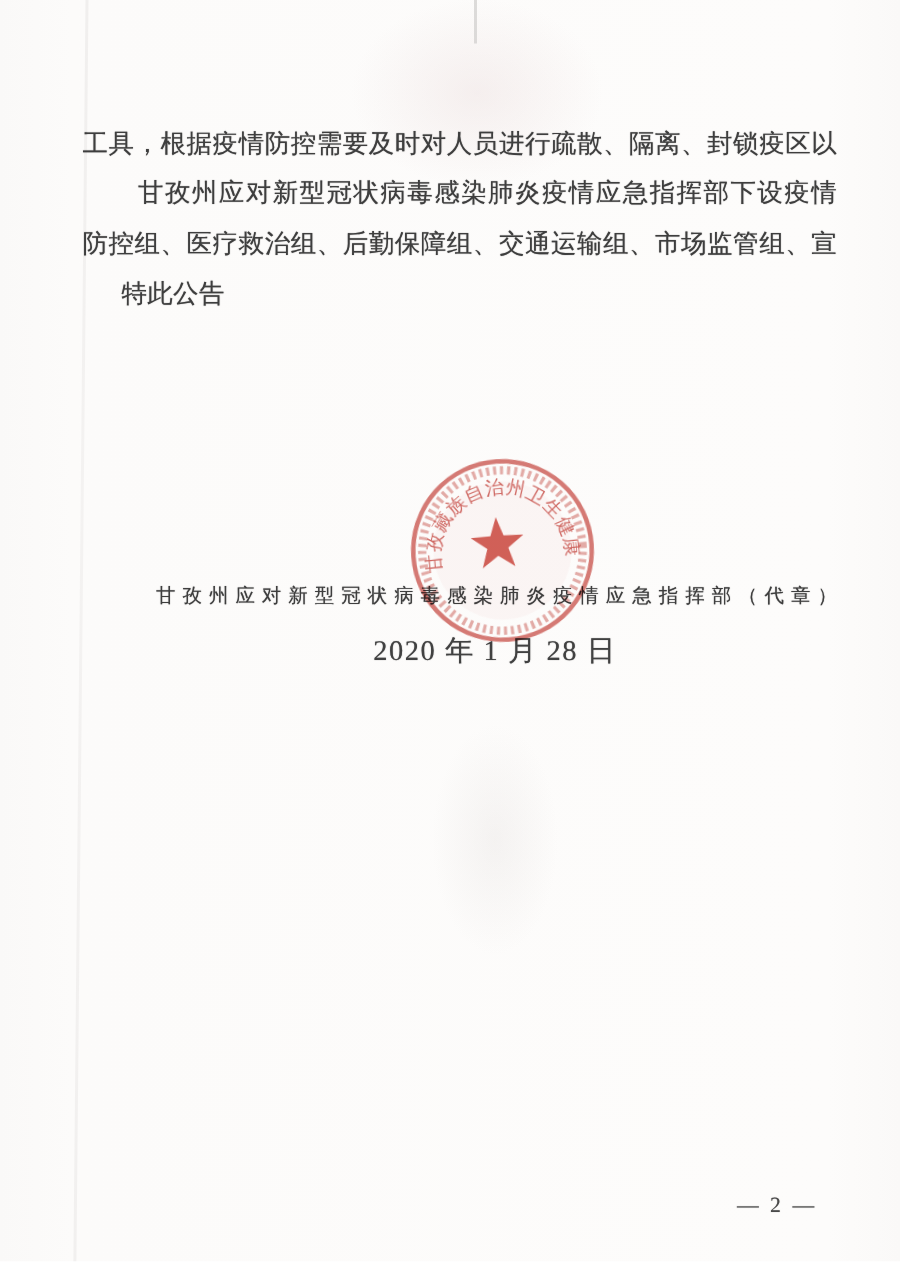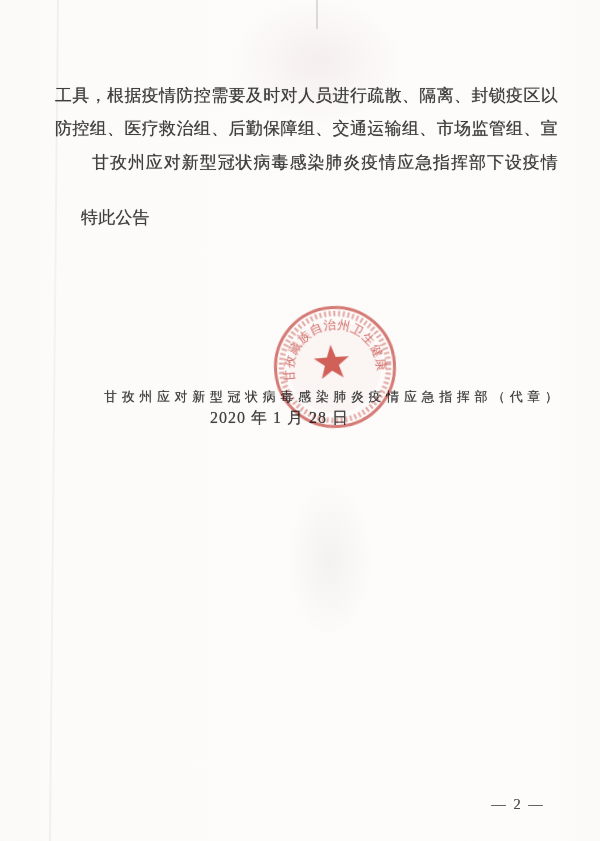--- a/index.html
+++ b/index.html
@@ -31,35 +31,35 @@
   
   .body-text{
     position:absolute;left:55px;top:79px;width:503px;
     font-size:17px;color:#3e3e3e;
     text-shadow:0 0 0.7px rgba(70,70,70,0.75);
     letter-spacing:0.2px;
   }
   .line{height:33.4px;line-height:33.4px;white-space:nowrap;}
   .line.justify{text-align:justify;text-align-last:justify;white-space:normal;overflow:hidden;}
   .line.indent2{padding-left:37px;}
-  .line.indent15{padding-left:26px;margin-top:22px;}
+  .line.indent15{padding-left:26px;}
   
   .signature-line{
     position:absolute;left:104px;top:380px;width:454px;
     height:33px;line-height:33px;
     font-size:13px;color:#3e3e3e;
     text-shadow:0 0 0.7px rgba(70,70,70,0.75);
     text-align:justify;text-align-last:justify;overflow:hidden;
   }
   .date-line{
-    position:absolute;left:210px;top:403px;width:240px;
+    position:absolute;left:210px;top:420px;width:240px;
     height:30px;line-height:30px;
-    font-size:16px;color:#414141;
+    font-size:19px;color:#414141;
     text-shadow:0 0 0.7px rgba(70,70,70,0.7);
-    letter-spacing:1px;
+    text-align:center;letter-spacing:1px;
   }
   
   .seal{
     position:absolute;left:260px;top:292px;width:150px;height:150px;
     mix-blend-mode:multiply;
     opacity:.88;
     filter:blur(0.35px);
     transform:rotate(-4deg);
   }
   
@@ -73,22 +73,22 @@
 </head>
 <body>
 
 <div class="page">
 
   <div class="fold-line"></div>
   <div class="top-line"></div>
 
   <div class="body-text">
     <div class="line justify">工具，根据疫情防控需要及时对人员进行疏散、隔离、封锁疫区以及</div>
+    <div class="line justify indent2">甘孜州应对新型冠状病毒感染肺炎疫情应急指挥部下设疫情</div>
     <div class="line justify">防控组、医疗救治组、后勤保障组、交通运输组、市场监管组、宣</div>
-    <div class="line justify indent2">甘孜州应对新型冠状病毒感染肺炎疫情应急指挥部下设疫情</div>
     <div class="line indent15">特此公告</div>
   </div>
 
   <div class="signature-line">甘孜州应对新型冠状病毒感染肺炎疫情应急指挥部（代章）</div>
   <div class="date-line">2020 年 1 月 28 日</div>
 
   <svg class="seal" viewBox="0 0 150 150" aria-hidden="true">
 
     <circle cx="75" cy="75" r="59.5" fill="none" stroke="#c5423b" stroke-width="3" opacity="0.8"></circle>
 

